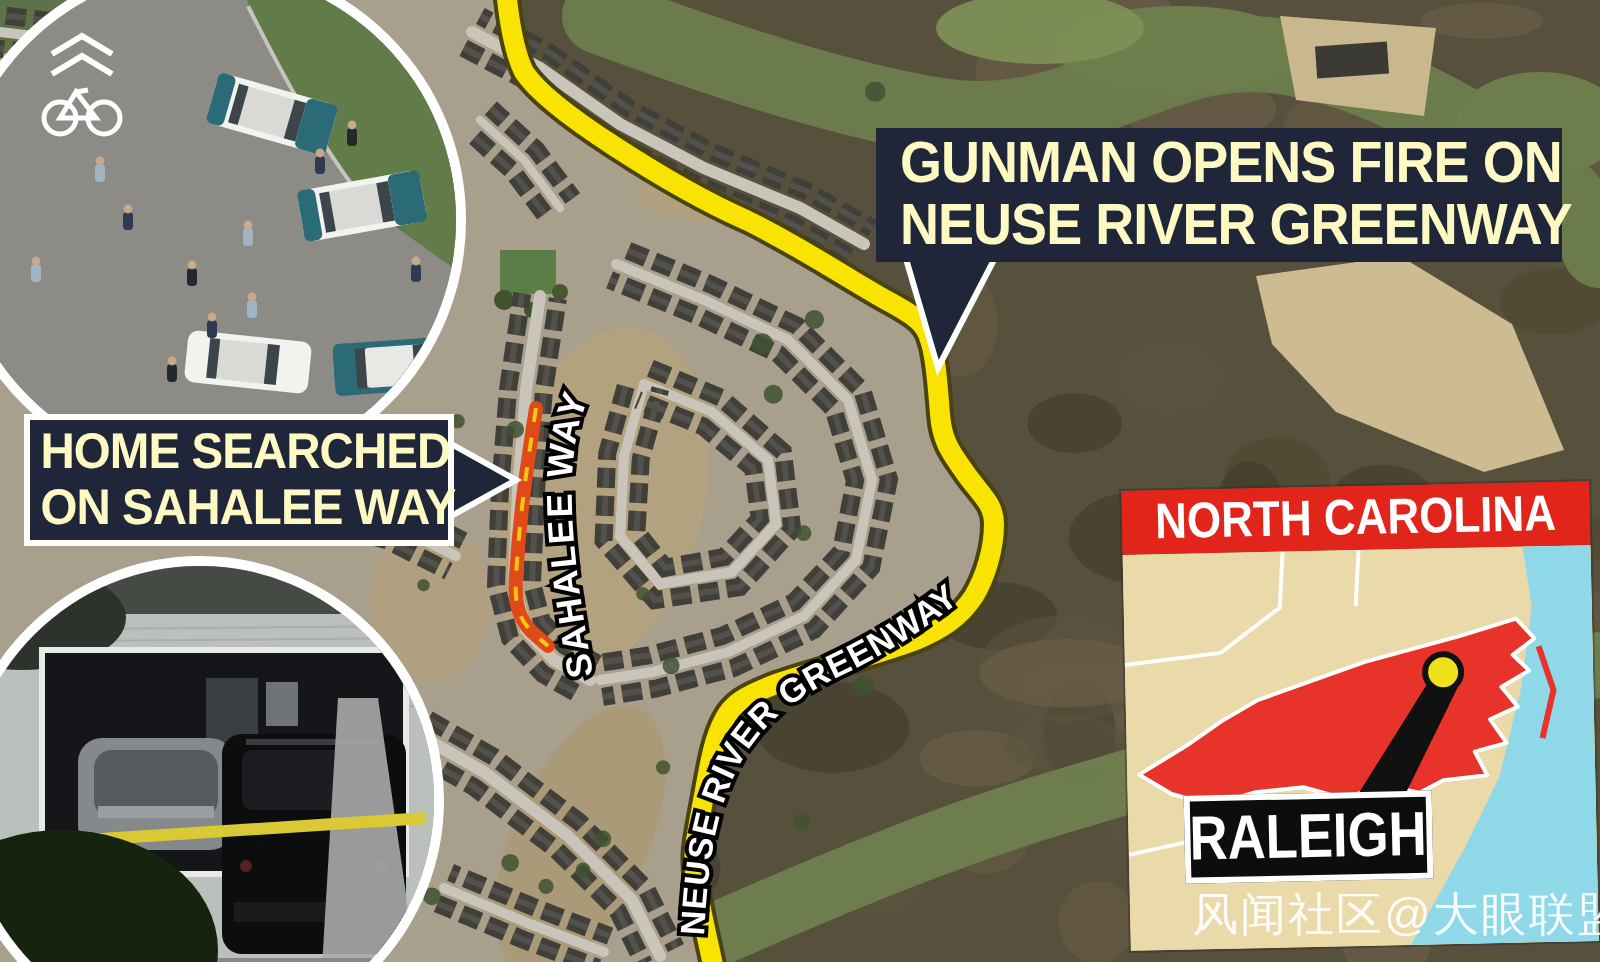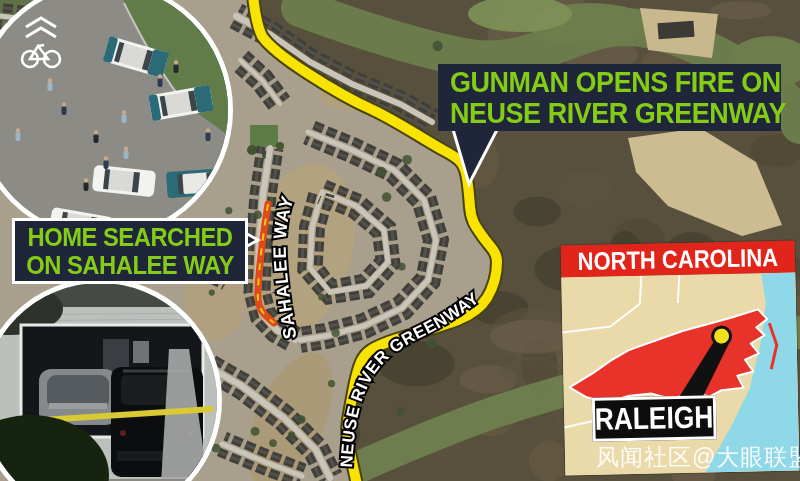--- a/index.html
+++ b/index.html
@@ -11,30 +11,30 @@
   #basemap{position:absolute;left:0;top:0;z-index:1;}
   
   .photo-circle{
     position:absolute;border:5px solid #fff;border-radius:50%;
     overflow:hidden;box-sizing:border-box;z-index:5;background:#8d8b85;
   }
   .circle-top{left:-27px;top:-20px;width:260px;height:260px;}
   .circle-bottom{left:-22px;top:278px;width:244px;height:244px;}
   
   .callout{
-    position:absolute;background:#202639;color:#84cc16;z-index:10;
+    position:absolute;background:#202639;color:#fef9c3;z-index:10;
     display:flex;flex-direction:column;justify-content:center;
   }
   .callout .ln{
     font-weight:bold;white-space:nowrap;transform-origin:center;
     text-align:center;letter-spacing:-0.5px;
   }
   .callout-gunman{left:438px;top:64px;width:343px;height:67px;}
   .callout-gunman .ln{font-size:29px;line-height:31px;transform:scaleX(0.93);}
-  .callout-home{left:12px;top:218px;width:236px;height:66px;border:3px solid #fff;box-sizing:border-box;}
+  .callout-home{left:12px;top:207px;width:215px;height:66px;border:3px solid #fff;box-sizing:border-box;}
   .callout-home .ln{font-size:25px;line-height:28px;transform:scaleX(0.95);}
   
   .nc-inset{
     position:absolute;left:563px;top:243px;width:234px;height:230px;z-index:10;
     transform:rotate(-1.2deg);box-shadow:0 0 0 1px rgba(40,40,40,.4);
   }
   .nc-header{
     height:32px;background:#e1251b;display:flex;align-items:center;justify-content:center;
   }
   .nc-header span{

